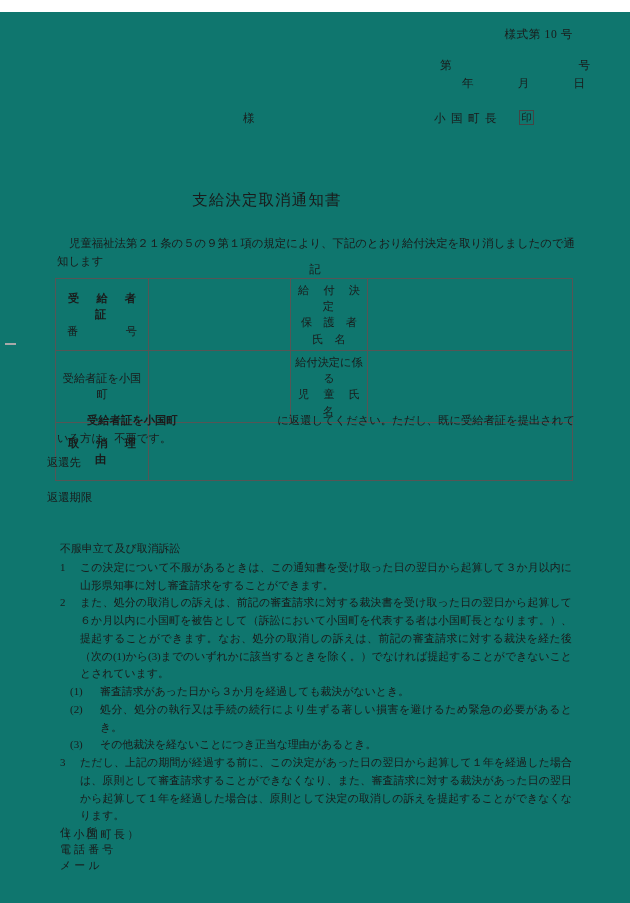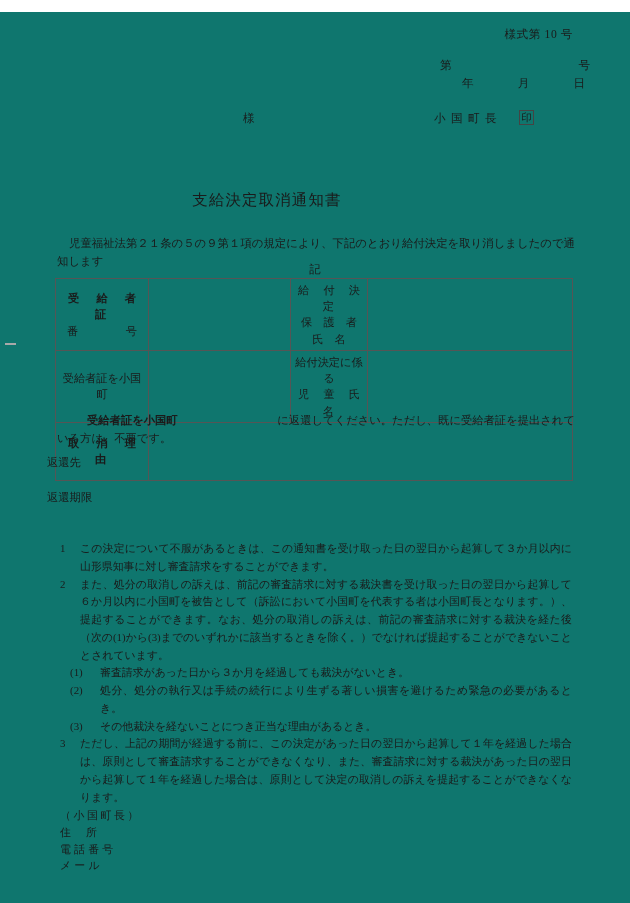--- a/index.html
+++ b/index.html
@@ -350,20 +350,21 @@
     </div>
     <div>いる方は、不要です。</div>
   </div>
 
   <div class="return-fields">
     <div>返還先</div>
     <div>返還期限</div>
   </div>
 
   <div class="appeal">
+    <div class="appeal-head">不服申立て及び取消訴訟</div>
 
     <div class="appeal-item">
       <span class="num">1</span>
       <span class="body first">この決定について不服があるときは、この通知書を受け取った日の翌日から起算して３か月以内に山形県知事に対し審査請求をすることができます。</span>
     </div>
 
     <div class="appeal-item">
       <span class="num">2</span>
       <span class="body first">また、処分の取消しの訴えは、前記の審査請求に対する裁決書を受け取った日の翌日から起算して６か月以内に小国町を被告として（訴訟において小国町を代表する者は小国町長となります。）、提起することができます。なお、処分の取消しの訴えは、前記の審査請求に対する裁決を経た後（次の(1)から(3)までのいずれかに該当するときを除く。）でなければ提起することができないこととされています。</span>
     </div>

